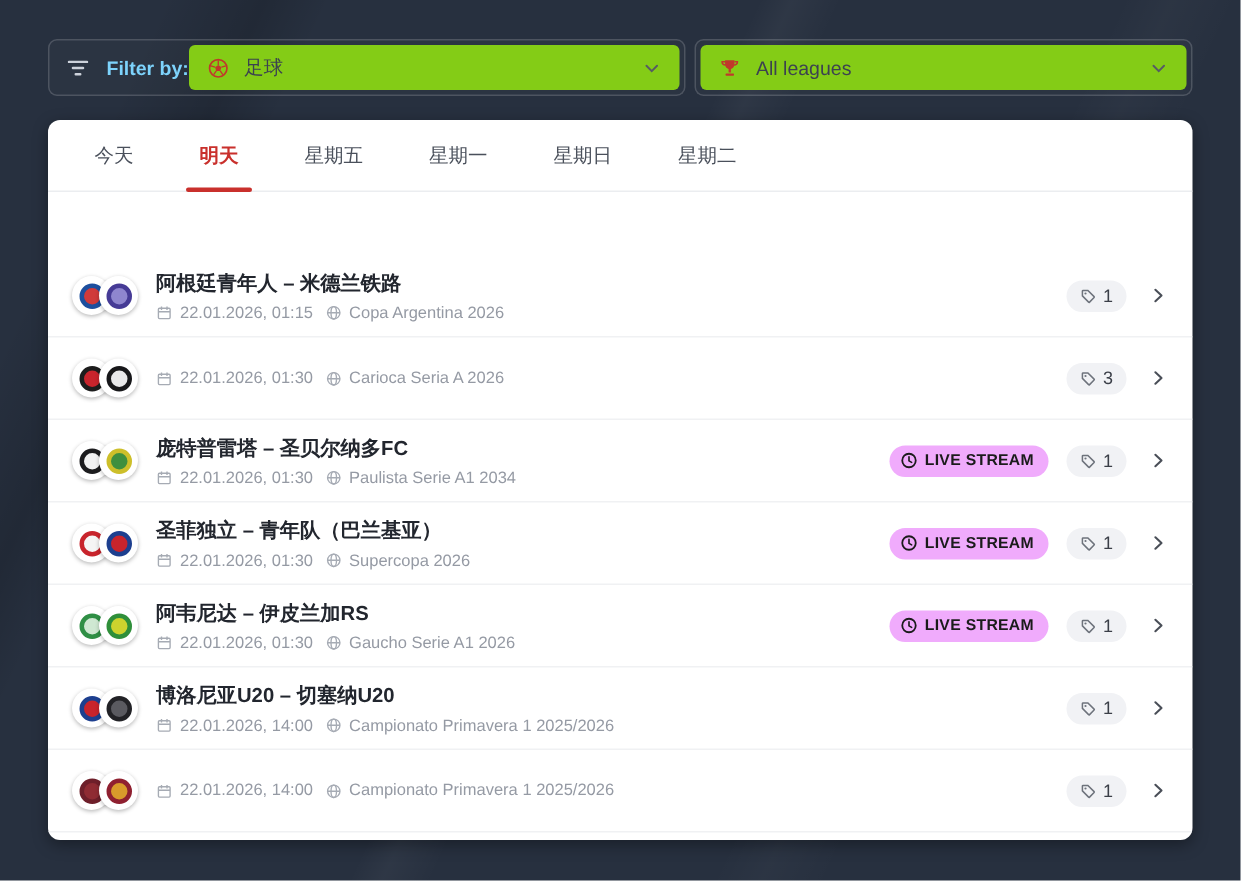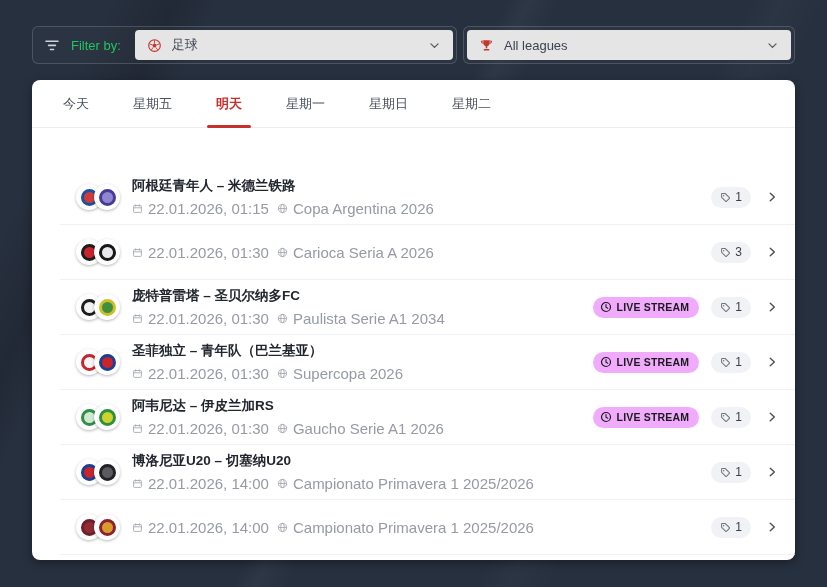--- a/index.html
+++ b/index.html
@@ -16,53 +16,53 @@
   
   .filter-bar{position:absolute;left:32px;right:32px;top:26px;display:flex;gap:6px;}
   .filter-group{
     border:1px solid rgba(255,255,255,0.16);border-radius:6px;
     display:flex;align-items:center;height:38px;box-sizing:border-box;padding:3px;
     background:rgba(255,255,255,0.02);
   }
   .filter-group.left{width:425px;padding-left:10px;}
   .filter-group.right{flex:1;}
   .filter-ic{color:#cdd2db;display:flex;align-items:center;margin-right:10px;}
-  .filter-label{color:#22c55e;font-size:13px;margin-right:14px;white-space:nowrap;}
+  .filter-label{color:#7dd3fc;font-size:13px;margin-right:0;white-space:nowrap;font-weight:bold;}
   .select{
-    background:#e5e5e5;border-radius:4px;height:100%;flex:1;
+    background:#84cc16;border-radius:4px;height:100%;flex:1;
     display:flex;align-items:center;padding:0 12px;box-sizing:border-box;cursor:pointer;
   }
   .select .sport-ic{color:#c0392b;display:flex;align-items:center;}
   .select .sel-value{font-size:13px;color:#3c4250;margin-left:10px;flex:1;}
   .select .chev-down{color:#565b64;display:flex;align-items:center;}
   
   .card{
     position:absolute;left:32px;right:32px;top:80px;bottom:27px;
     background:#fff;border-radius:8px;box-shadow:0 3px 10px rgba(0,0,0,0.35);
     display:flex;flex-direction:column;overflow:hidden;gap:42px;
   }
   .tabs{display:flex;gap:26px;padding:0 22px;border-bottom:1px solid #ebedf0;height:47px;flex:none;}
   .tab{
     display:flex;align-items:center;padding:0 9px;font-size:13px;color:#4a505b;
     position:relative;cursor:pointer;white-space:nowrap;
   }
   .tab.active{color:#c9302c;font-weight:bold;}
   .tab.active::after{content:"";position:absolute;left:0;right:0;bottom:-1px;height:3px;background:#c9302c;border-radius:2px;}
-  .rows{flex:1;padding-left:28px;}
+  .rows{flex:1;}
   .row{height:54px;display:flex;align-items:center;padding:0 16px;border-bottom:1px solid #f0f1f3;cursor:pointer;}
   .logos{display:flex;margin-right:12px;flex:none;align-items:center;}
   .logo{
     width:26px;height:26px;border-radius:50%;background:#fff;
     box-shadow:0 1px 3px rgba(0,0,0,0.28);display:flex;align-items:center;justify-content:center;flex:none;
   }
   .logo + .logo{margin-left:-8px;}
   .logo-inner{width:17px;height:17px;border-radius:50%;border:3px solid #999;box-sizing:border-box;background:#ddd;}
   .row-main{flex:1;min-width:0;}
   .row-title{font-size:13.5px;font-weight:bold;color:#22262e;margin-bottom:5px;white-space:nowrap;}
-  .row-meta{font-size:15px;color:#959aa4;display:flex;align-items:center;white-space:nowrap;}
+  .row-meta{font-size:11px;color:#959aa4;display:flex;align-items:center;white-space:nowrap;}
   .meta-ic{display:flex;align-items:center;color:#a6abb4;margin-right:5px;}
   .meta-ic.globe{margin-left:8px;}
   .live-badge{
     background:#f0abfc;color:#1b1b1b;font-weight:bold;font-size:10.5px;
     padding:0 10px 0 7px;height:21px;border-radius:11px;
     display:flex;align-items:center;gap:5px;margin-right:12px;letter-spacing:0.2px;flex:none;
   }
   .live-badge .clk{display:flex;align-items:center;color:#1b1b1b;}
   .tips-pill{
     background:#f1f2f5;border-radius:11px;height:21px;padding:0 9px;
@@ -120,23 +120,23 @@
           </svg>
       </span>
     </div>
   </div>
 </div>
 
 <div class="card">
   <div class="tabs" id="tabs">
   <div class="tab">今天</div>
 
+  <div class="tab active">明天</div>
+
   <div class="tab">星期五</div>
-
-  <div class="tab active">明天</div>
 
 
   <div class="tab">星期一</div>
 
   <div class="tab">星期日</div>
 
   <div class="tab">星期二</div>
 </div>
   <div class="rows" id="rows">
   <div class="row">

